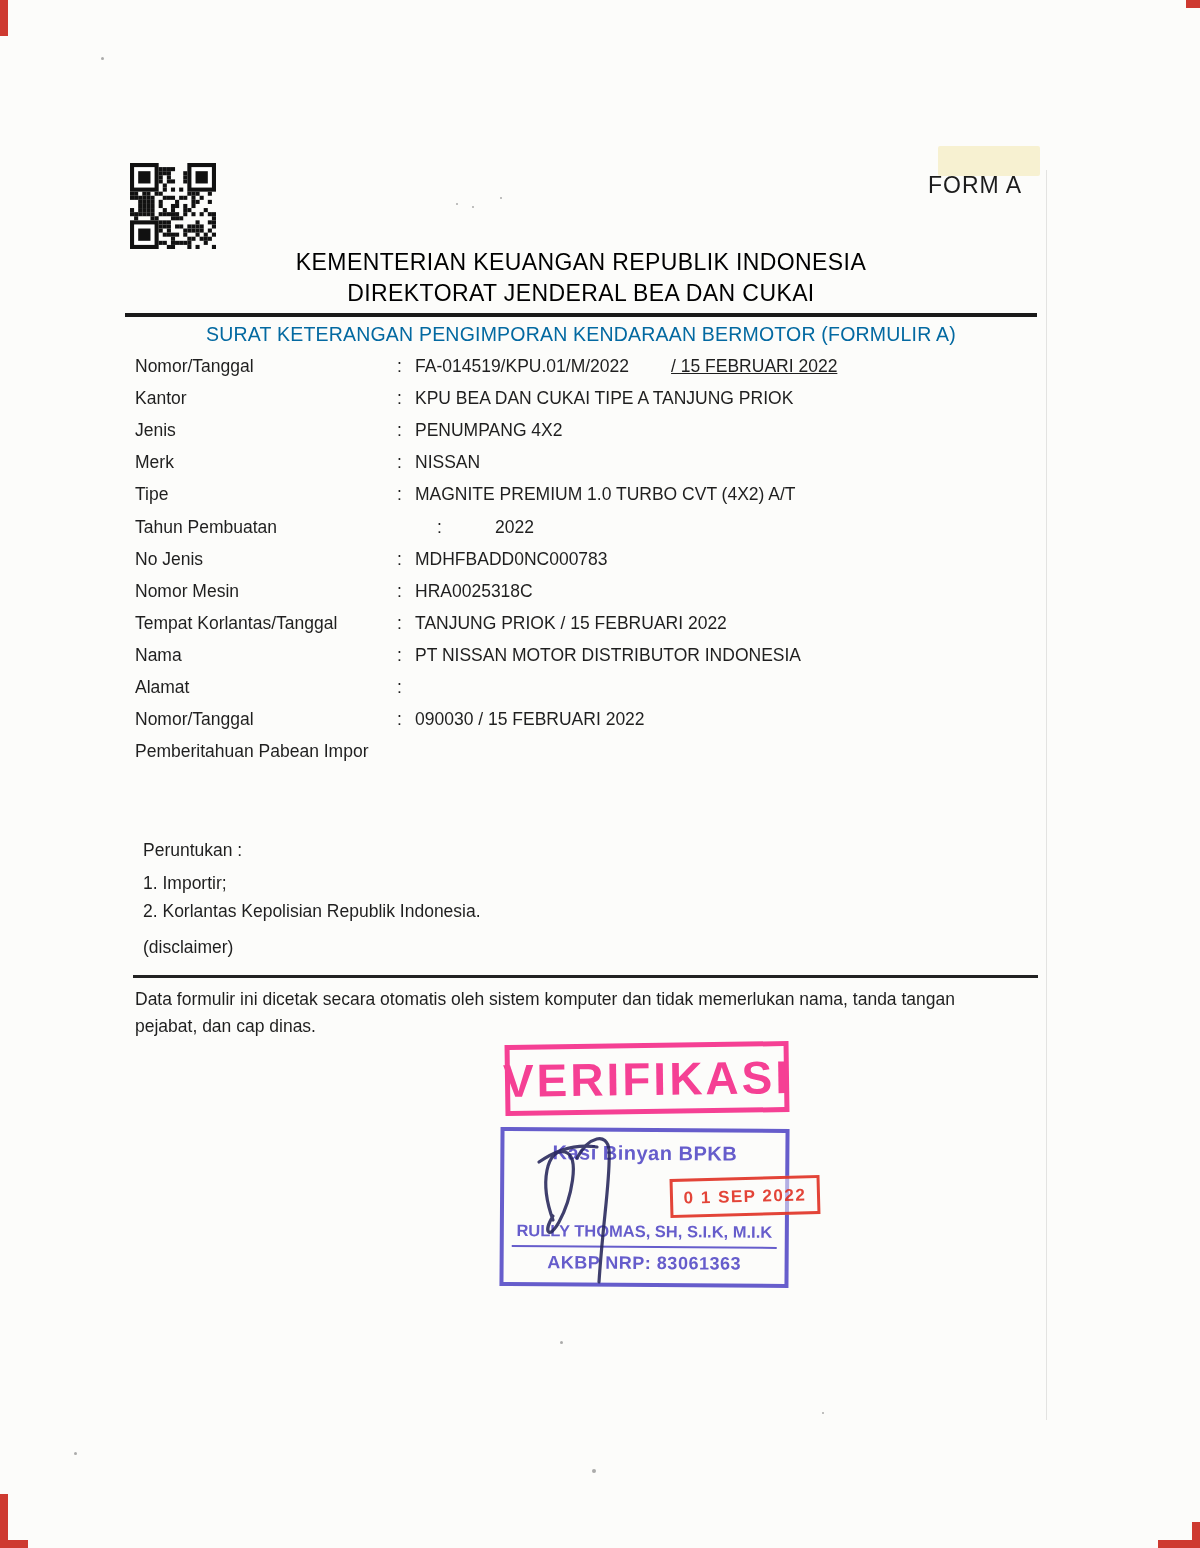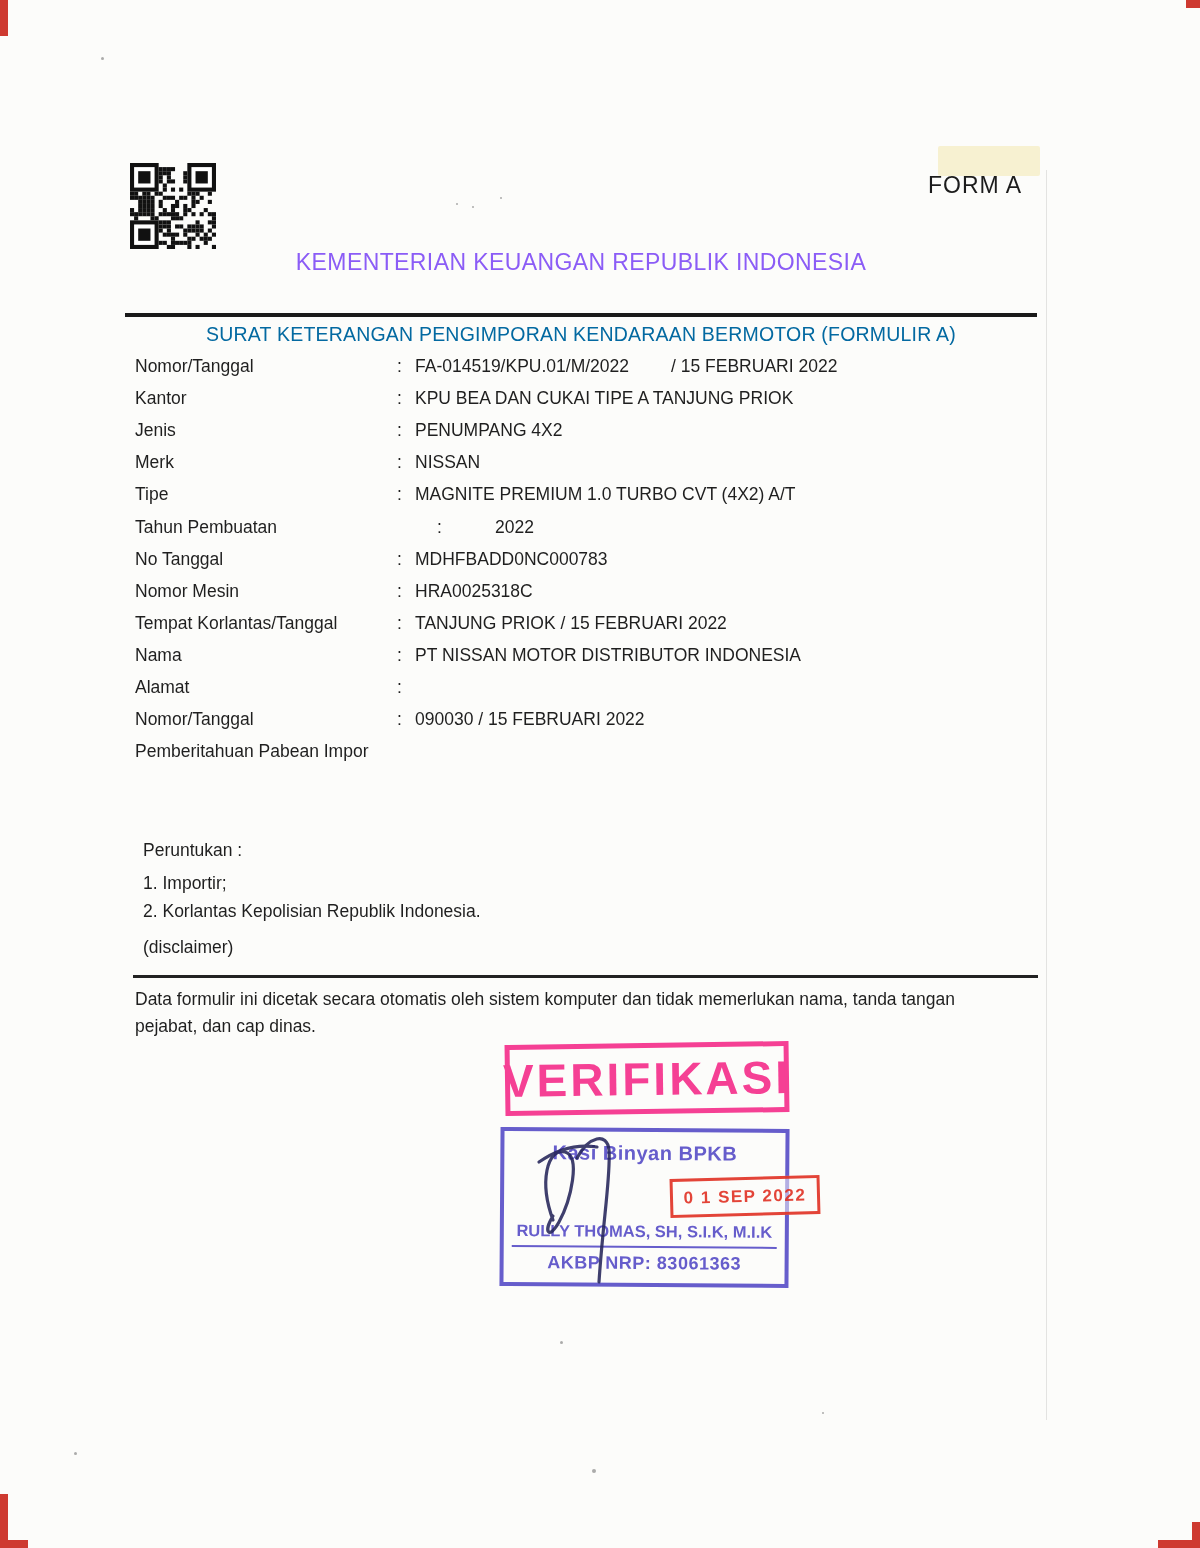--- a/index.html
+++ b/index.html
@@ -16,31 +16,31 @@
   .m-tr  { right:0; top:0; width:14px; height:8px; }
   .m-br  { right:0; bottom:0; width:42px; height:8px; }
   .m-brr { right:0; bottom:0; width:8px; height:26px; }
   .paper-edge { position:absolute; left:1046px; top:170px; width:1px; height:1250px; background:rgba(100,100,100,0.16); }
   .dot { position:absolute; border-radius:50%; background:#4a4a4a; opacity:.45; }
 
   .qr { position:absolute; left:130px; top:163px; width:86px; height:86px; }
   .form-a-highlight { position:absolute; left:938px; top:146px; width:102px; height:30px; background:#f6efc9; opacity:.85; border-radius:2px; }
   .form-a { position:absolute; left:928px; top:172px; font-size:23px; letter-spacing:1px; color:#1c1c1c; }
 
-  .ministry { position:absolute; left:125px; top:247px; width:912px; text-align:center; font-size:23px; line-height:31px; letter-spacing:.4px; color:#8b5cf6; }
+  .ministry { position:absolute; left:125px; top:247px; width:912px; text-align:center; font-size:23px; line-height:31px; letter-spacing:.4px; color:#000000; }
   .rule-1 { position:absolute; left:125px; top:313px; width:912px; height:4px; background:#1a1a1a; }
   .subtitle { position:absolute; left:125px; top:323px; width:912px; text-align:center; font-size:19.5px; letter-spacing:.2px; color:#0369a1; }
 
   .fields { position:absolute; left:135px; top:357px; width:905px; font-size:17.5px; }
   .row { display:flex; align-items:flex-end; margin-bottom:13px; line-height:19px; }
   .row.gap-top { margin-top:14px;gap:40px; }
   .lab { flex:0 0 262px; }
   .colon { flex:0 0 18px; }
   .val { white-space:pre-line; }
-  .val2 { margin-left:42px; }
+  .val2 { margin-left:42px;text-decoration:underline; }
 
   .peruntukan { position:absolute; left:143px; top:841px; font-size:17.5px; line-height:19px; }
   .p-heading { margin-bottom:14px; }
   .p-item { margin-bottom:9px; }
   .p-disclaimer { margin-top:17px; }
 
   .rule-2 { position:absolute; left:133px; top:975px; width:905px; height:3px; background:#222; }
   .footer-note { position:absolute; left:135px; top:986px; width:902px; font-size:17.5px; line-height:27px; white-space:pre-line; }
 
   
@@ -232,20 +232,21 @@
           <rect x="8" y="64" width="12" height="12" fill="#111"></rect>
         </g>
       </svg>
   </div>
 
   <div class="form-a-highlight"></div>
   <div class="form-a">FORM A</div>
 
   <div class="ministry">
     <div>KEMENTERIAN KEUANGAN REPUBLIK INDONESIA</div>
+    <div>DIREKTORAT JENDERAL BEA DAN CUKAI</div>
   </div>
   <div class="rule-1"></div>
   <div class="subtitle">SURAT KETERANGAN PENGIMPORAN KENDARAAN BERMOTOR (FORMULIR A)</div>
 
   <div class="fields">
     <div class="row">
       <span class="lab">Nomor/Tanggal</span>
       <span class="colon">:</span>
       <span class="val">FA-014519/KPU.01/M/2022</span>
       <span class="val2">/ 15 FEBRUARI 2022</span>
@@ -269,21 +270,21 @@
       <span class="lab">Tipe</span>
       <span class="colon">:</span>
       <span class="val">MAGNITE PREMIUM 1.0 TURBO CVT (4X2) A/T</span>
     </div>
     <div class="row gap-top">
       <span class="lab">Tahun Pembuatan</span>
       <span class="colon">:</span>
       <span class="val">2022</span>
     </div>
     <div class="row">
-      <span class="lab">No Tanggal</span>
+      <span class="lab">No Jenis</span>
       <span class="colon">:</span>
       <span class="val">MDHFBADD0NC000783</span>
     </div>
     <div class="row">
       <span class="lab">Nomor Mesin</span>
       <span class="colon">:</span>
       <span class="val">HRA0025318C</span>
     </div>
     <div class="row">
       <span class="lab">Tempat Korlantas/Tanggal</span>

